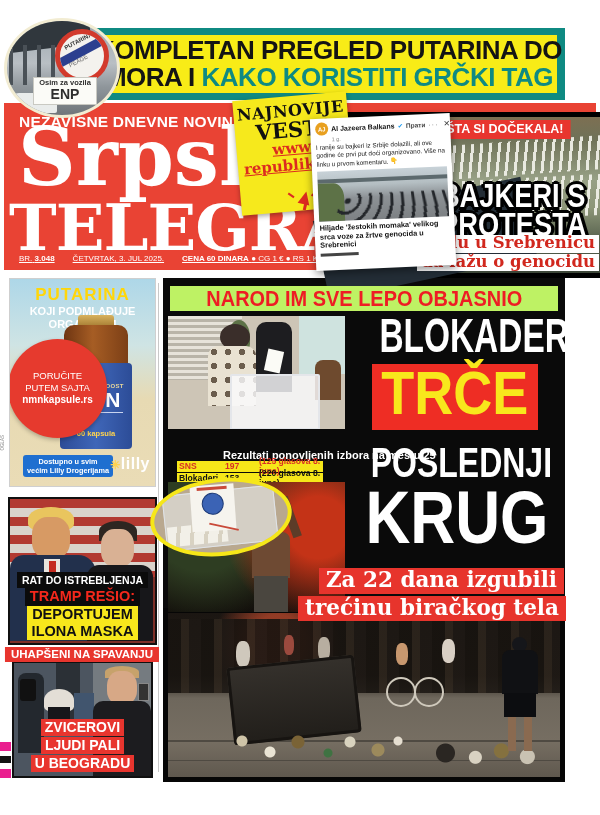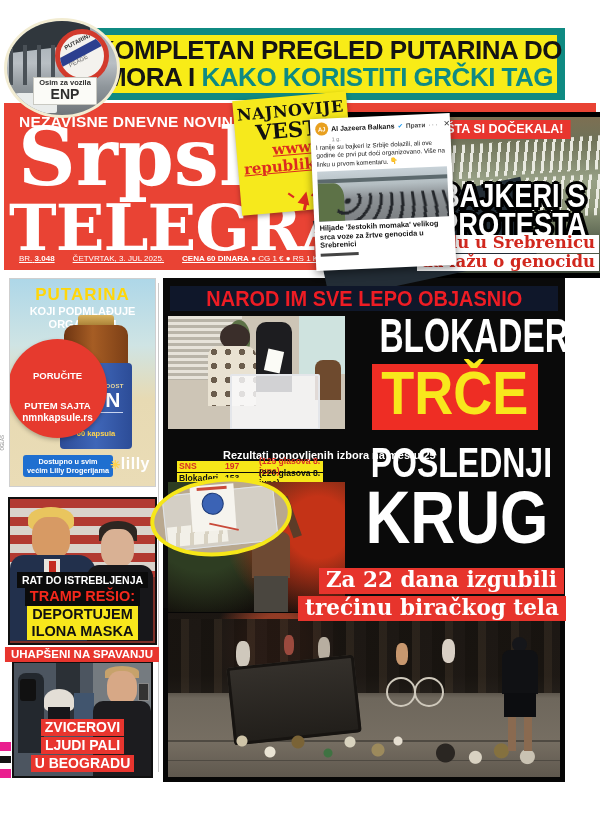--- a/index.html
+++ b/index.html
@@ -114,21 +114,21 @@
             background:linear-gradient(90deg,#2c4c97,#3f66b8 50%,#2c4c97);
             display:flex;flex-direction:column;align-items:center;}
   .ad-emblem{width:12px;height:12px;border-radius:50%;border:1px solid #d8bf7a;margin-top:4px;background:#31549f;}
   .ad-lb1{color:#e8d79a;font-size:6px;font-weight:bold;margin-top:2px;letter-spacing:.3px;}
   .ad-lb2{color:#fff;font-size:21px;font-weight:bold;letter-spacing:1px;line-height:1;}
   .ad-lbline{width:54px;height:1px;background:#c9d4ef;margin:2px 0;}
   .ad-lb3{color:#ffd34d;font-size:7.5px;font-weight:bold;margin-top:14px;}
   .ad-circle{position:absolute;left:-2px;top:60px;width:99px;height:99px;border-radius:50%;background:#e63a2e;
              display:flex;flex-direction:column;align-items:center;justify-content:center;line-height:1.25;
              box-shadow:0 2px 4px rgba(0,0,0,.25);}
-  .ad-c1,.ad-c2{color:#fff;font-weight:bold;font-size:9.5px;margin-top:18px;}
+  .ad-c1,.ad-c2{color:#fff;font-weight:normal;font-size:9.5px;}
   .ad-c3{color:#fff;font-weight:bold;font-size:10px;}
   .ad-footer{position:absolute;left:13px;top:176px;width:84px;background:#1f6fd0;border-radius:3px;
              padding:2px 3px;text-align:center;color:#fff;font-weight:bold;font-size:7.3px;line-height:1.25;}
   .ad-brand{position:absolute;right:5px;top:176px;color:#fff;font-weight:bold;font-size:16px;letter-spacing:.5px;}
   .ad-brand .flower{color:#ffd34d;font-size:12px;}
   .ad-side{position:absolute;left:0px;top:435px;font-size:4.5px;color:#8a8a8a;writing-mode:vertical-rl;
            transform:rotate(180deg);z-index:2;}
 
   
   .trump{left:8px;top:497px;width:149px;height:148px;border:2px solid #101010;box-sizing:border-box;overflow:hidden;
@@ -172,21 +172,21 @@
   
   .mark{left:0;width:11px;z-index:2;}
   .mark.m1{top:742px;height:9px;background:#ea1f8f;}
   .mark.m2{top:756px;height:7px;background:#141414;}
   .mark.m3{top:769px;height:9px;background:#ea1f8f;}
 
   .divider-v{left:158px;top:283px;width:1px;height:489px;background:#c9c9c9;}
 
   
   .main-black{left:163px;top:278px;width:402px;height:352px;background:#0a0a0a;z-index:1;}
-  .main-banner{left:170px;top:286px;width:388px;height:25px;background:#0f172a;z-index:2;
+  .main-banner{left:170px;top:286px;width:388px;height:25px;background:#bef264;z-index:2;
                display:flex;align-items:center;justify-content:center;}
   .main-banner span{color:#ee1c24;font-weight:bold;font-size:21px;transform:scale(.95,1.05);white-space:nowrap;}
 
   .vote-photo{left:168px;top:316px;width:177px;height:113px;z-index:2;overflow:hidden;background:#cdc5b6;}
   .vp-blinds{position:absolute;left:0;top:0;width:74px;height:64px;
              background:repeating-linear-gradient(180deg,#e7e3da 0 3px,#b9b4a8 3px 6px);}
   .vp-plant{position:absolute;left:60px;top:4px;width:22px;height:34px;background:#5d7247;border-radius:50% 50% 30% 30%;}
   .vp-kitchen{position:absolute;right:0;top:0;width:46px;height:58px;background:#cfe3df;}
   .vp-woman-hair{position:absolute;left:52px;top:8px;width:30px;height:26px;background:#3a2e2a;border-radius:50%;}
   .vp-woman-top{position:absolute;left:40px;top:30px;width:48px;height:60px;border-radius:10px 10px 0 0;

